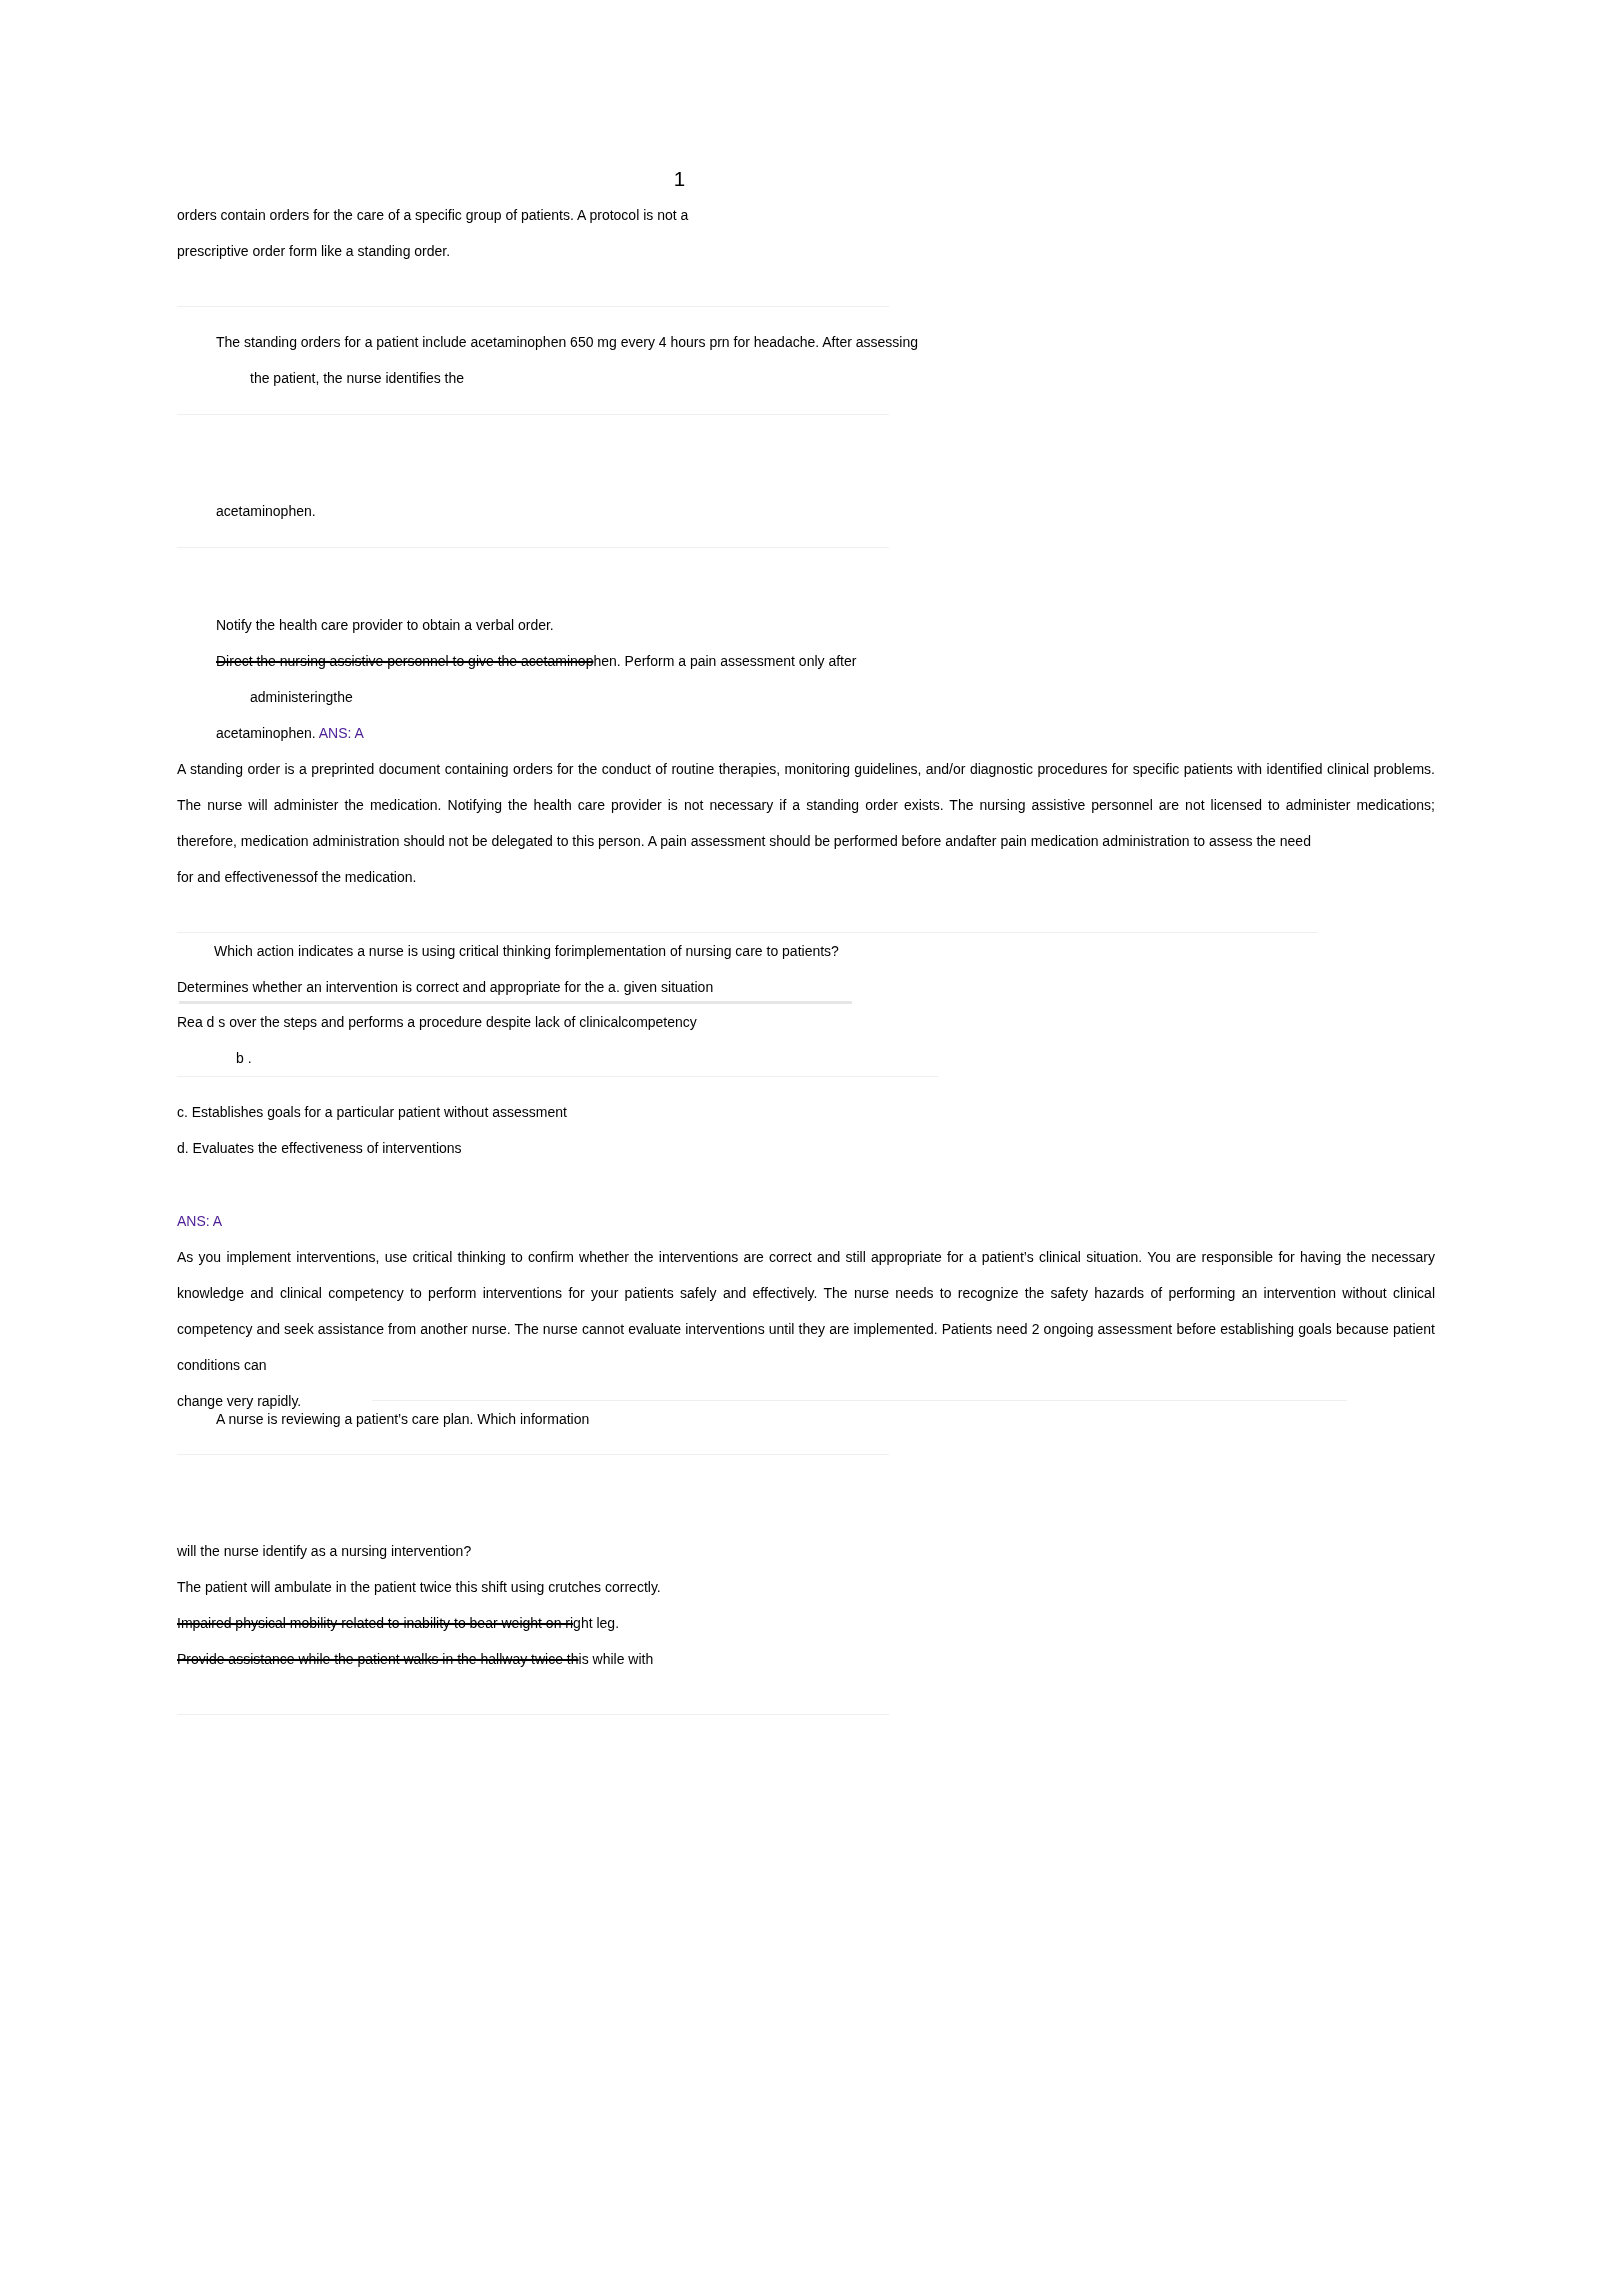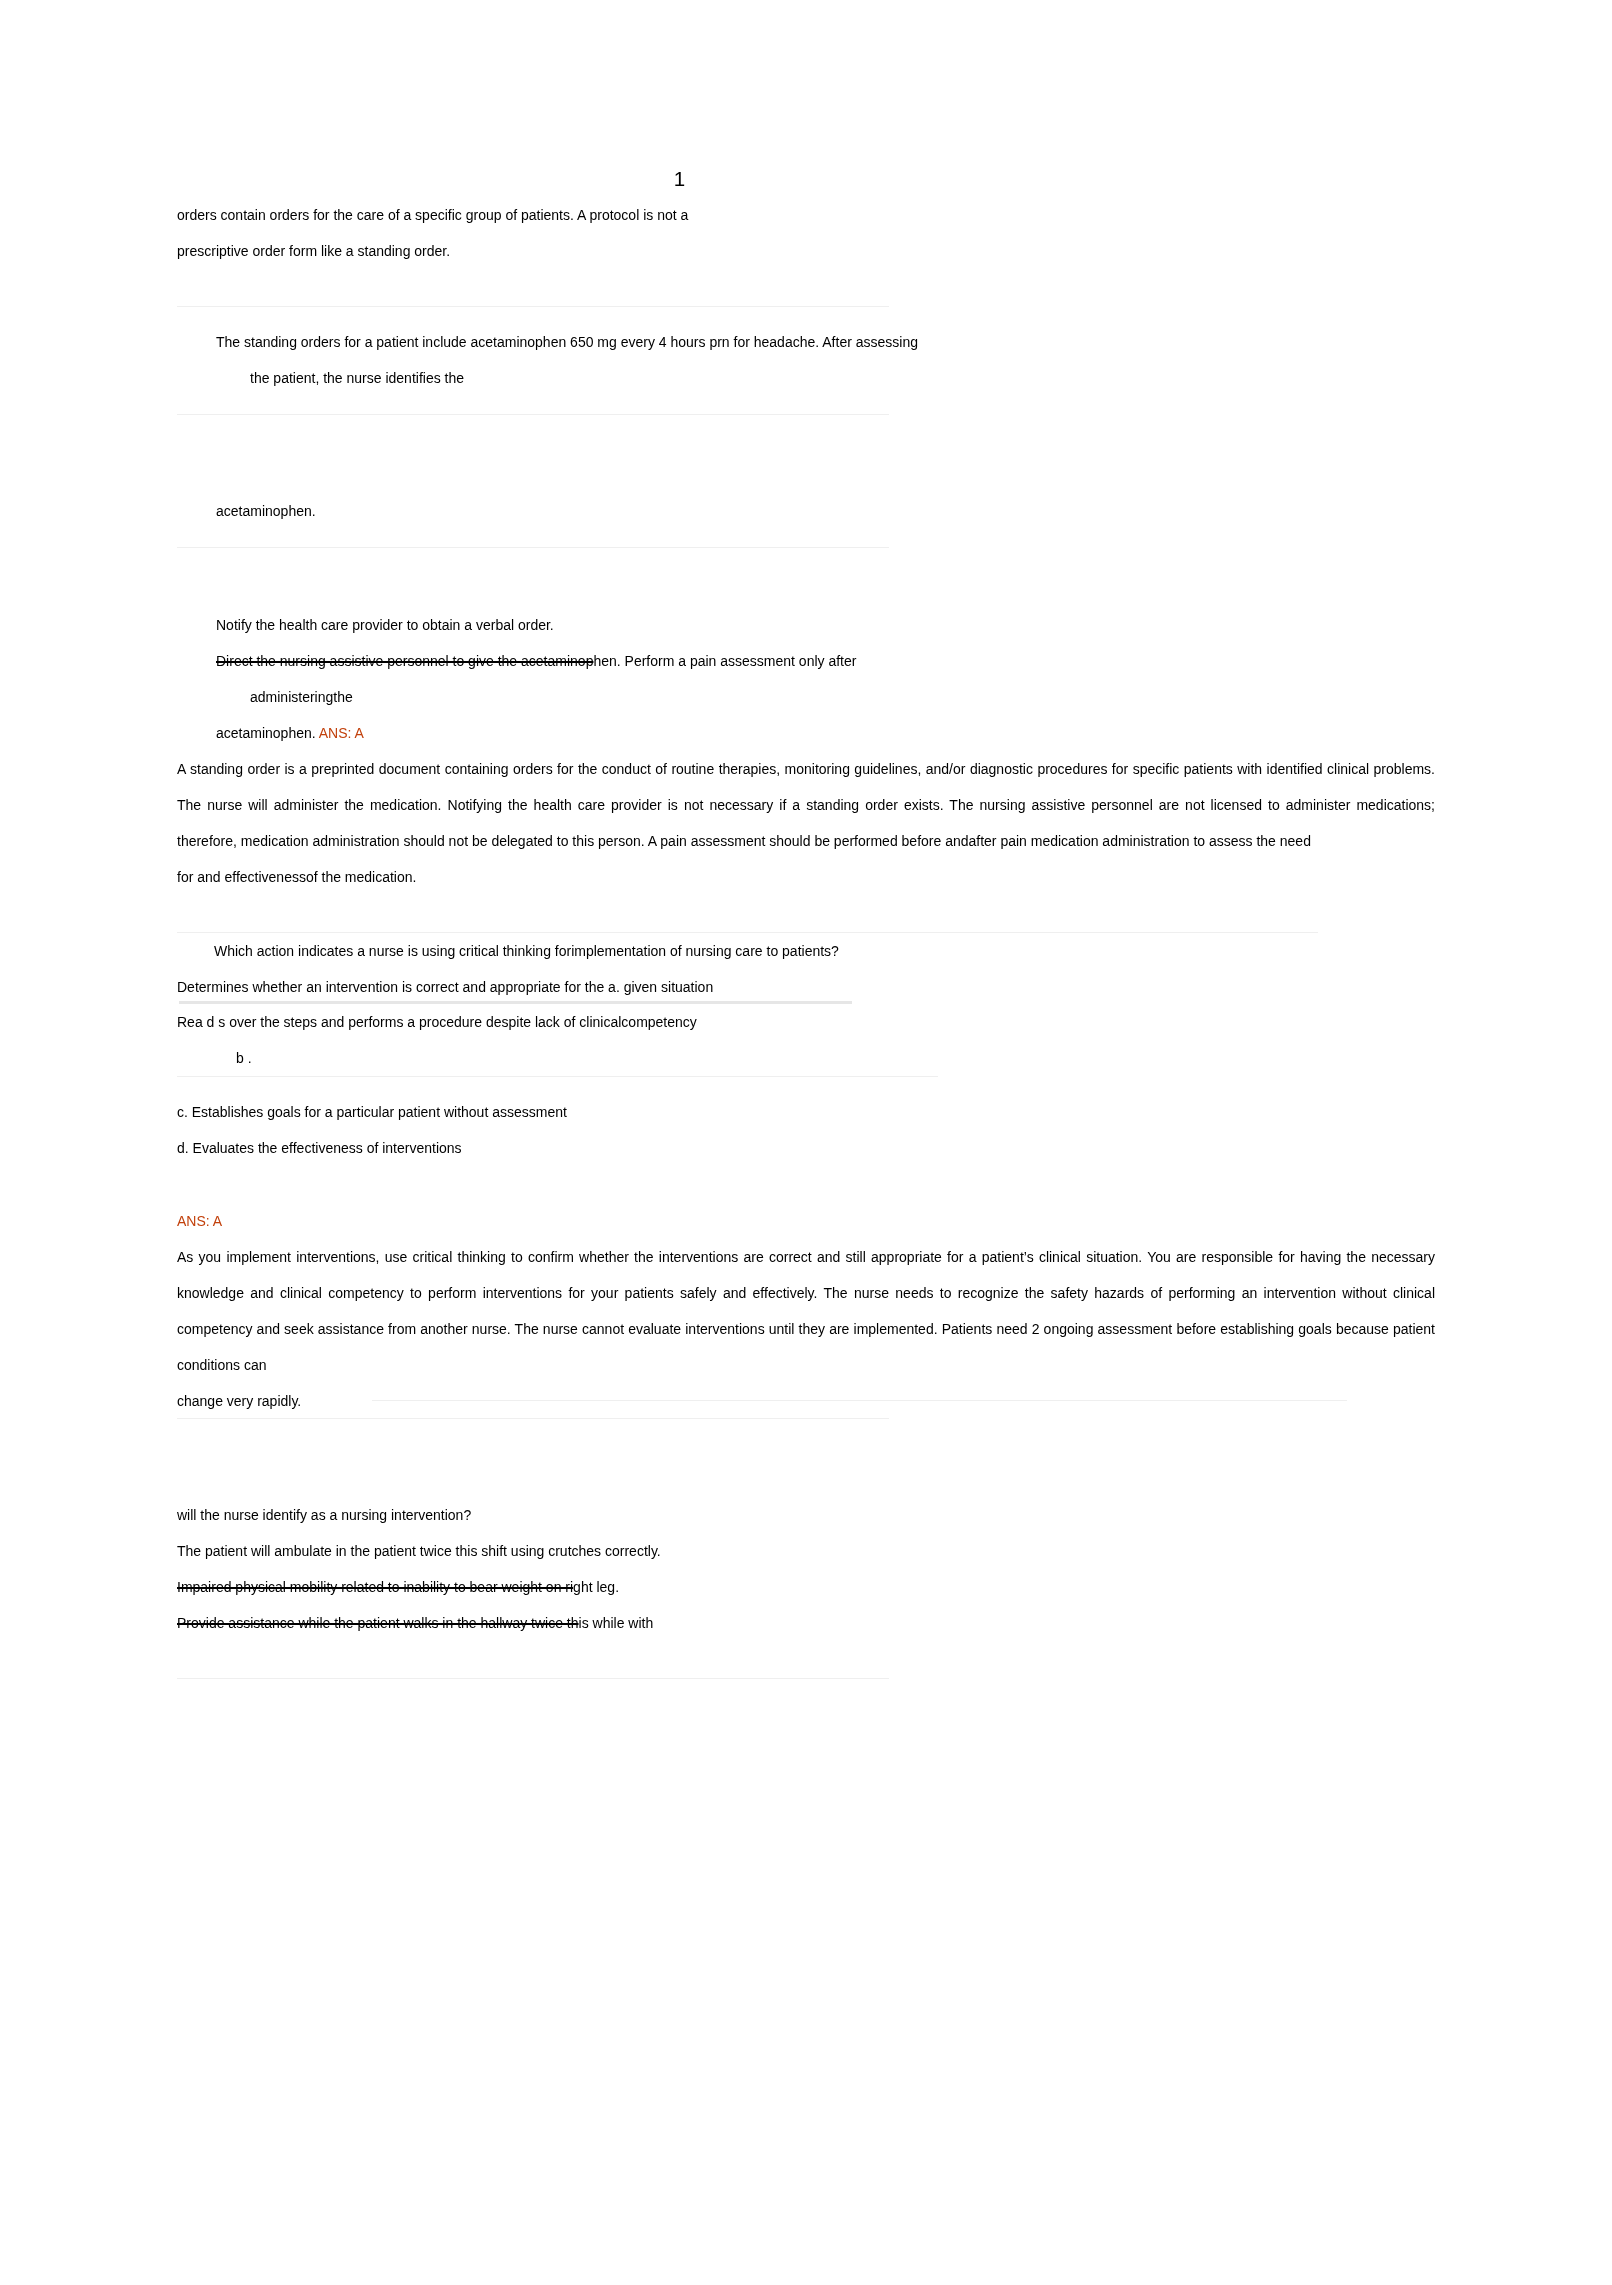--- a/index.html
+++ b/index.html
@@ -48,21 +48,21 @@
   }
   .w1180 { width: 1151px; }
   .w1290 { width: 1258px; }
   .indent {
     padding-left: 39px;
   }
   .firstline-indent {
     text-indent: 37px;
   }
   .red {
-    color: #c2410c;
+    color: #4c1d95;
   }
   .strike {
     text-decoration: line-through;
     text-decoration-thickness: 2px;
   }
   .bold { font-weight: bold; }
 
   .spacer-sm { height: 17.6px; }
   .spacer-md { height: 37px; }
   .spacer-lg { height: 59px; }
@@ -145,20 +145,21 @@
     <p class="listitem w1290">c.  Establishes goals for a particular patient without assessment</p>
     <p class="listitem w1290">d.  Evaluates the effectiveness of interventions</p>
 
     <div class="spacer-md"></div>
 
     <p class="red">ANS: A</p>
     <p class="just w1290">As you implement interventions, use critical thinking to confirm whether the interventions are correct and still appropriate for a patient’s clinical situation. You are responsible for having the necessary knowledge and clinical competency to perform interventions for your patients safely and effectively. The nurse needs to recognize the safety hazards of performing an intervention without clinical competency and seek assistance from another nurse. The nurse cannot evaluate interventions until they are implemented. Patients need 2 ongoing assessment before establishing goals because patient conditions can</p>
     <p class="w1290">change very rapidly.</p>
     <div class="rule w1000" style="margin-top:-19.5px;margin-left:195px;"></div>
 
+    <p class="indent">A nurse is reviewing a patient’s care plan. Which information</p>
     <div class="spacer-sm"></div>
     <hr class="rule w730">
     <div class="spacer-xl"></div>
 
     <p class="w1290">will the nurse identify as a nursing intervention?</p>
     <p class="w1290">The patient will ambulate in the patient twice this shift using crutches correctly.</p>
     <p class="w1290">
       <span class="strike">Impaired physical mobility related to inability to bear weight on ri</span><span>ght leg.</span>
     </p>
     <p class="w1290">

